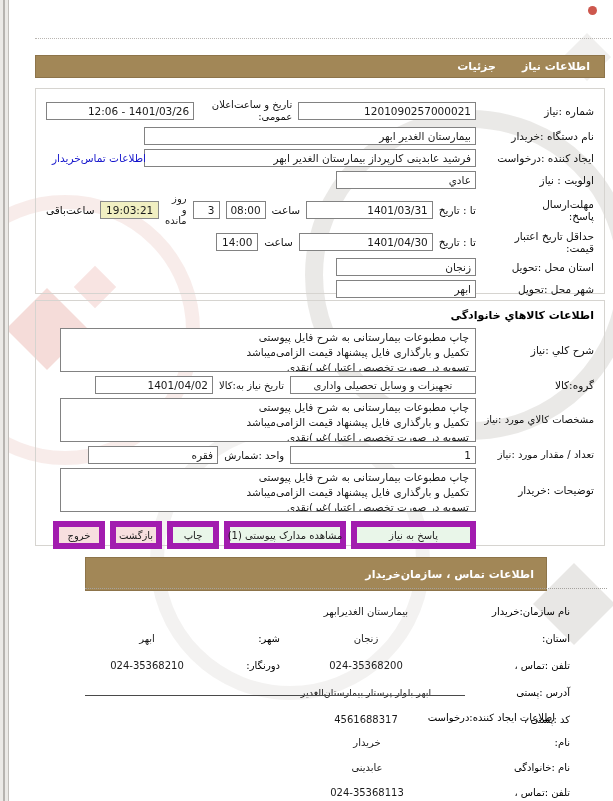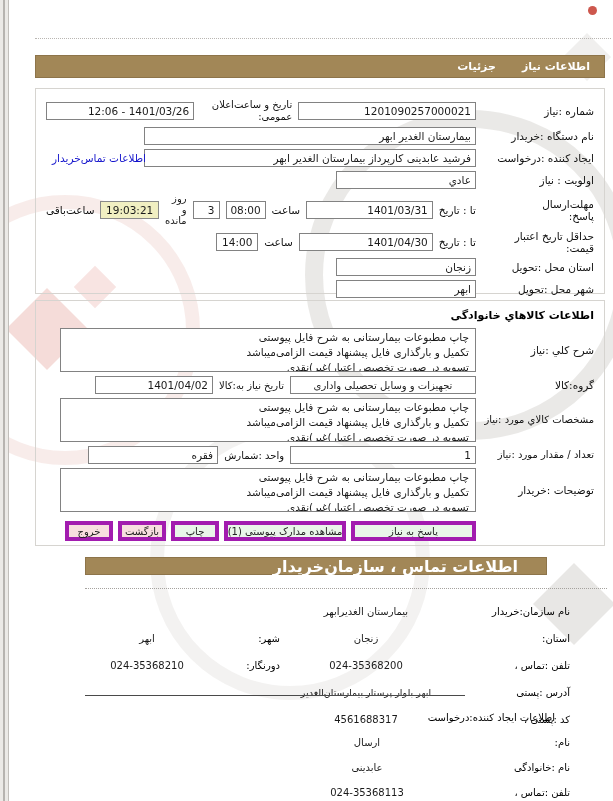--- a/index.html
+++ b/index.html
@@ -30,24 +30,24 @@
 
   
   .tabbar {
     position:absolute; left:35px; top:55px; width:570px; height:23px;
     background:#a28757; border:1px solid #8d744a;
     display:flex; align-items:center; gap:26px; padding:0 14px;
     color:#fff; font-size:11px; font-weight:bold; z-index:1;
   }
   .tabbar span { cursor:default; }
   .bar2 {
-    position:absolute; left:85px; top:557px; width:462px; height:18px;
+    position:absolute; left:85px; top:557px; width:462px; height:34px;
     background:#a28757; border:1px solid #8d744a;
-    display:flex; align-items:center; padding:0 28px;
-    color:#fff; font-size:16px; font-weight:bold; z-index:1;
+    display:flex; align-items:center; padding:0 12px;
+    color:#fff; font-size:11px; font-weight:bold; z-index:1;
   }
   .dash2 { position:absolute; top:588px; left:85px; width:522px; border-top:1px dotted #a5a29e; z-index:1; }
 
   
   .panel { position:absolute; left:35px; width:570px; border:1px solid #d6d4d0; background:transparent; z-index:1; padding:6px 10px; }
   .panel1 { top:88px; height:206px; }
   .panel2 { top:300px; height:246px; }
 
   .row { display:flex; align-items:center; gap:6px; margin:4px 0; position:relative; }
   .lbl { width:112px; flex:0 0 112px; font-size:10.5px; color:#111; line-height:12px; }
@@ -68,21 +68,21 @@
   .link { color:#1414cc; font-size:10.5px; cursor:pointer; position:absolute; left:6px; white-space:nowrap; }
 
   .stack { display:flex; flex-direction:column; font-size:10px; line-height:11px; }
   .ylw { background:#f1efc2; border:1px solid #8a8a8a; width:62px; height:18px; display:flex; align-items:center; justify-content:center; font-size:10.5px; direction:ltr; }
 
   .sec-title { font-size:11px; font-weight:bold; color:#000; margin:2px 0 6px; }
 
   
   .btnrow { display:flex; gap:5px; margin-top:9px; padding-right:0; justify-content:flex-start; margin-right:118px; }
   .btn {
-    height:20px; border:4px solid #a21caf; font-size:10px; color:#222;
+    height:28px; border:6px solid #a21caf; font-size:10px; color:#222;
     display:flex; align-items:center; justify-content:center; padding:0 20px; cursor:pointer; white-space:nowrap;
   }
   .btn-green { background:#e9f6e9; }
   .btn-pink { background:#f7dfdf; }
   .w-reply { width:125px; } .w-docs { width:122px; } .w-print { width:40px; } .w-back { width:48px; } .w-exit { width:40px; }
 
   
   .contact { position:absolute; right:43px; top:598px; width:486px; z-index:1; font-size:10px; }
   .crow { display:grid; grid-template-columns:118px 172px 70px 126px; align-items:center; height:27px; }
   .clbl { color:#000; }
@@ -260,21 +260,21 @@
       <span></span>
   </div>
 </div>
 
 <div class="sep-solid"></div>
 <div class="creator-title">اطلاعات ایجاد کننده:درخواست</div>
 
 <div class="creator">
   <div class="krow">
     <span class="clbl">نام:</span>
-    <span class="cval">ارسال</span>
+    <span class="cval">خریدار</span>
   </div>
   <div class="krow">
     <span class="clbl">نام :خانوادگی</span>
     <span class="cval">عابدینی</span>
   </div>
   <div class="krow">
     <span class="clbl">تلفن :تماس ،</span>
     <span class="cval num">024-35368113</span>
   </div>
 </div>

